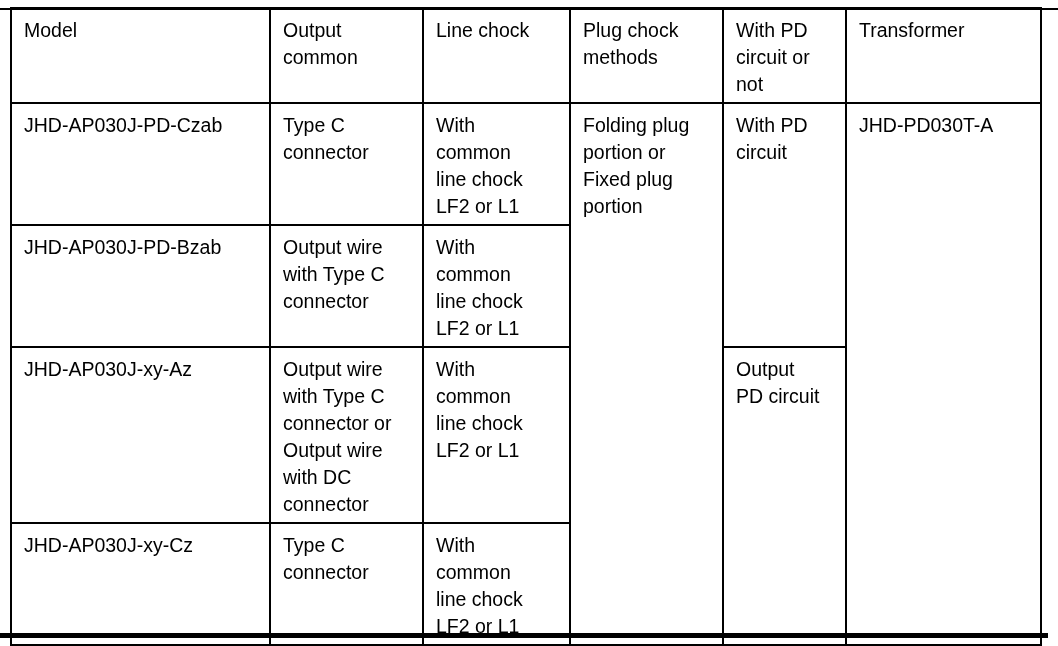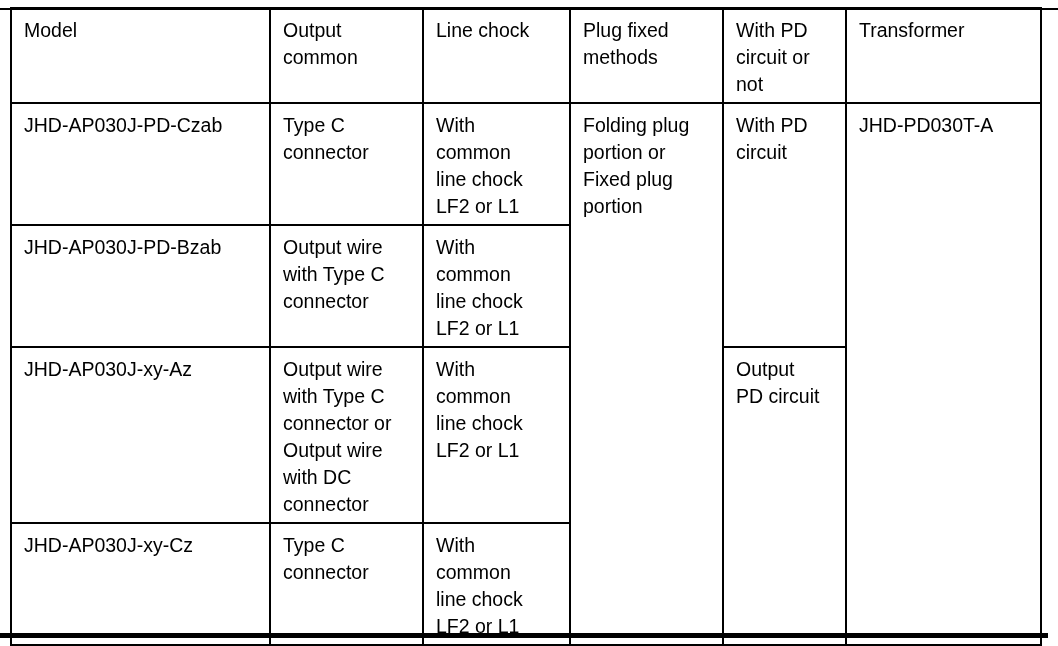--- a/index.html
+++ b/index.html
@@ -67,21 +67,21 @@
       <col style="width:123px">
       <col style="width:195px">
     </colgroup>
 
     <tbody>
         <tr class="r-head">
       <th>Model</th>
       <th>Output
 common</th>
       <th>Line chock</th>
-      <th>Plug fixed
+      <th>Plug chock
 methods</th>
       <th>With PD
 circuit or
 not</th>
       <th>Transformer</th>
     </tr>
 
     <tr class="r-1">
       <td>JHD-AP030J-PD-Czab</td>
       <td>Type C

